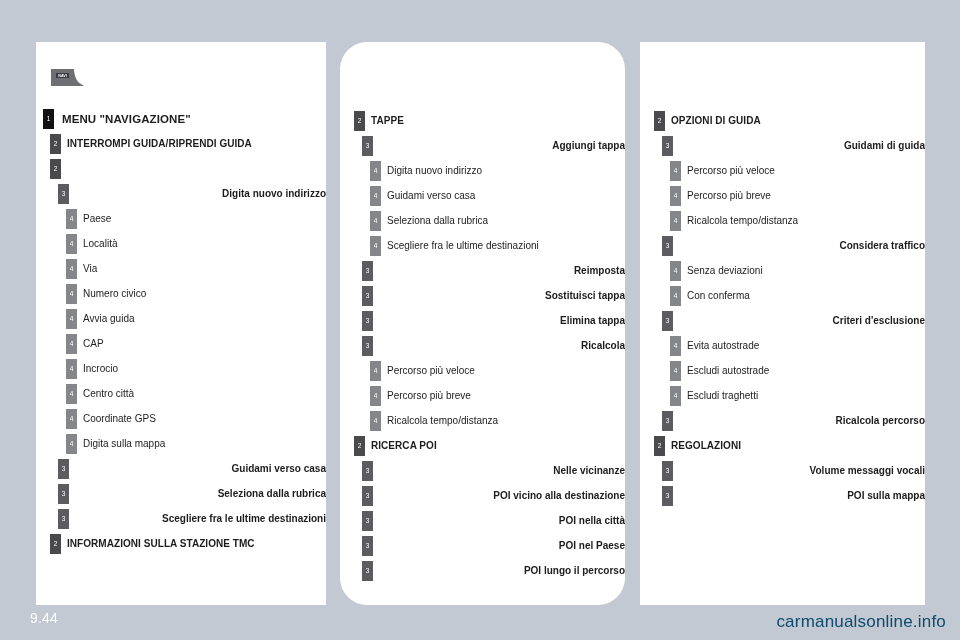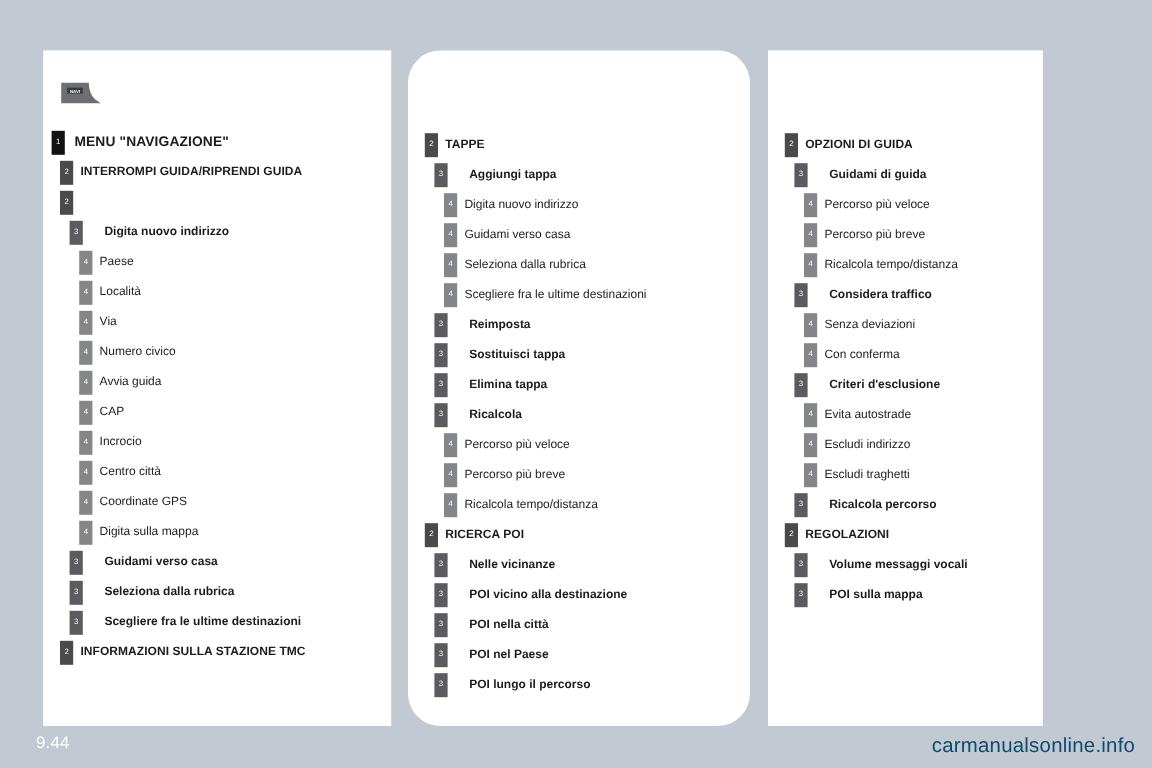--- a/index.html
+++ b/index.html
@@ -21,21 +21,21 @@
 
   .panel {
     position: absolute;
     top: 42px;
     height: 563px;
     background: #ffffff;
     overflow: hidden;
   }
   #panel-1 { left: 36px;  width: 290px; }
   #panel-2 { left: 340px; width: 285px; border-radius: 27px; }
-  #panel-3 { left: 640px; width: 229px; }
+  #panel-3 { left: 640px; width: 285px; }
 
   
   .navi-icon {
     position: absolute;
     left: 14px;
     top: 25px;
     width: 40px;
     height: 22px;
   }
   .navi-icon svg { display: block; }
@@ -88,21 +88,22 @@
   }
   .lvl2 .label {
     font-weight: bold;
     font-size: 10px;
     padding-left: 6px;
     letter-spacing: 0.05px;
   }
   .lvl3 .label {
     font-weight: bold;
     font-size: 10px;
-    padding-left: 18px;
+    padding-left: 4px;
+    text-align: right;
   }
   .lvl4 .label {
     font-weight: normal;
     font-size: 10px;
     padding-left: 6px;
     color: #222;
   }
 
   
   .lvl1 { padding-left: 7px; }
@@ -335,21 +336,21 @@
         <div class="row lvl3">
           <span class="badge">3</span>
           <span class="label">Criteri d'esclusione</span>
         </div>
         <div class="row lvl4">
           <span class="badge">4</span>
           <span class="label">Evita autostrade</span>
         </div>
         <div class="row lvl4">
           <span class="badge">4</span>
-          <span class="label">Escludi indirizzo</span>
+          <span class="label">Escludi autostrade</span>
         </div>
         <div class="row lvl4">
           <span class="badge">4</span>
           <span class="label">Escludi traghetti</span>
         </div>
         <div class="row lvl3">
           <span class="badge">3</span>
           <span class="label">Ricalcola percorso</span>
         </div>
         <div class="row lvl2">

